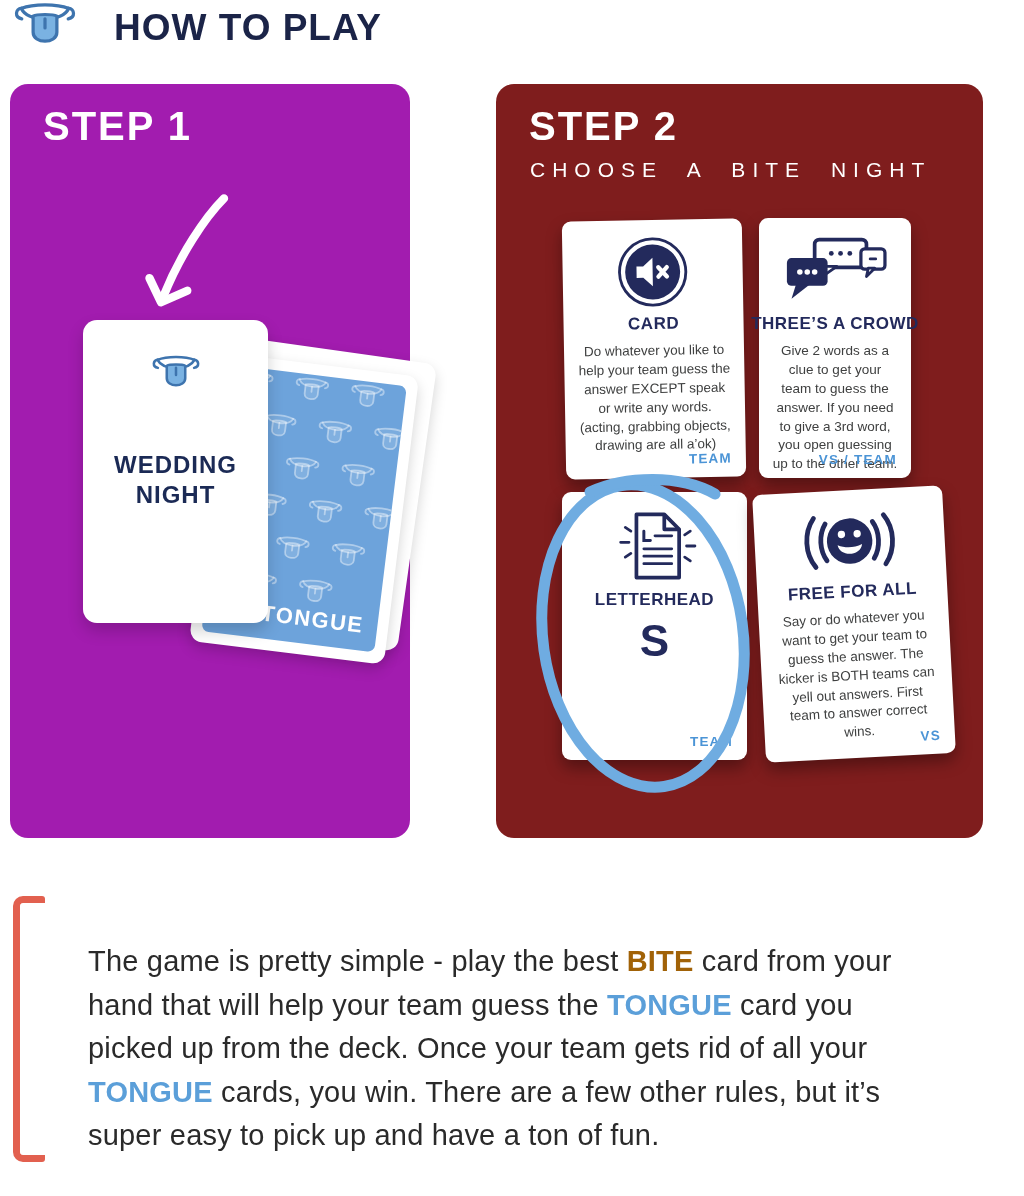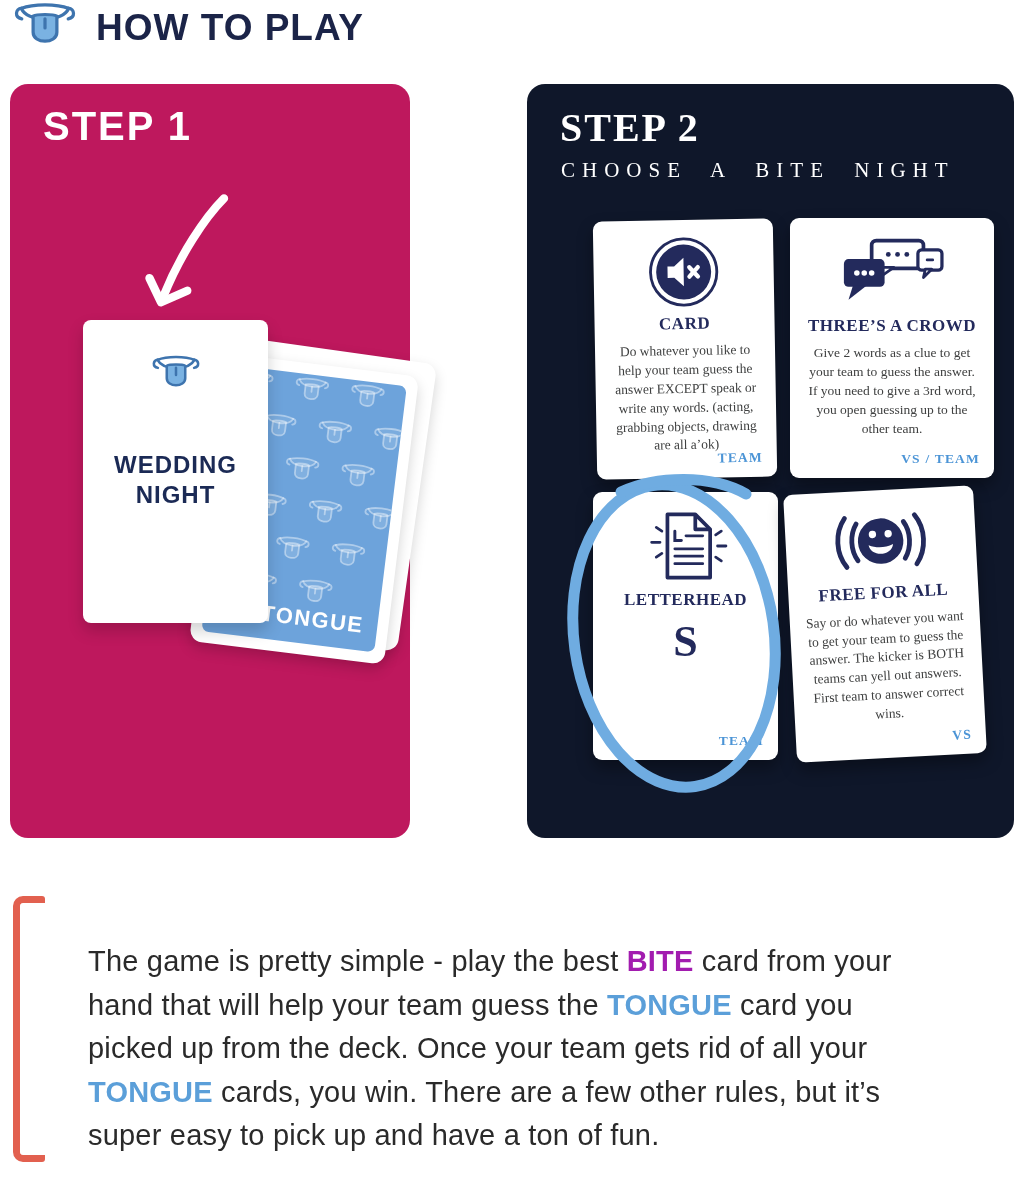--- a/index.html
+++ b/index.html
@@ -1,61 +1,61 @@
 <!DOCTYPE html>
 <html><head>
 <meta charset="utf-8">
 <style>
   * { margin:0; padding:0; box-sizing:border-box; }
   html,body { width:1024px; height:1196px; background:#fff; font-family:"Liberation Sans", sans-serif; overflow:hidden; position:relative; }
 
   
-  .app-header { position:absolute; left:10px; top:0; height:56px; display:flex; align-items:center; gap:16px; }
+  .app-header { position:absolute; left:10px; top:0; height:56px; display:flex; align-items:center; gap:34px; }
   .app-title { font-size:37px; font-weight:900; letter-spacing:1px; color:#1B2448; }
 
   
   .panel { position:absolute; top:84px; height:754px; border-radius:18px; overflow:visible; }
-  .panel-1 { left:10px;  width:400px; background:#be185d; }
-  .panel-2 { left:527px; width:487px; background:#0f172a;font-family:Liberation Serif, serif; }
+  .panel-1 { left:10px;  width:400px; background:#a21caf; }
+  .panel-2 { left:496px; width:487px; background:#7f1d1d; }
   .step-title { position:absolute; left:33px; top:20px; color:#fff; font-size:40px; font-weight:900; letter-spacing:2px; }
   .step-subtitle { position:absolute; left:34px; top:74px; color:#fff; font-size:21px; font-weight:500; letter-spacing:7px; word-spacing:12px; white-space:nowrap; }
 
   
   .draw-arrow { position:absolute; left:130px; top:106px; }
   .deck-wrap { position:absolute; left:196px; top:276px; width:200px; height:300px; transform:rotate(7deg); transform-origin:center; }
   .deck-card { position:absolute; width:196px; height:290px; background:#fff; border-radius:12px; box-shadow:0 6px 14px rgba(0,0,0,0.18); }
   .deck-card.back  { left:14px; top:-12px; transform:rotate(1deg); }
   .deck-card.front { left:0; top:4px; }
   .deck-inner { position:absolute; left:11px; top:11px; right:11px; bottom:11px; background:#6DA3DB; border-radius:7px; overflow:hidden; }
   .deck-label { position:absolute; right:14px; bottom:12px; color:#fff; font-size:22px; font-weight:900; letter-spacing:1.5px; }
-  .tongue-card-front { position:absolute; left:73px; top:236px; width:185px; height:303px; background:#fff; border-radius:8px;
+  .tongue-card-front { position:absolute; left:73px; top:236px; width:185px; height:303px; background:#fff; border-radius:14px;
                        box-shadow:0 8px 16px rgba(0,0,0,0.18); display:flex; flex-direction:column; align-items:center; }
   .tongue-card-front .mini-icon { margin-top:34px; }
   .front-title { margin-top:54px; text-align:center; color:#1B2A55; font-size:24px; font-weight:800; letter-spacing:1px; line-height:30px; }
 
   
   .bite-card { position:absolute; background:#fff; border-radius:9px; box-shadow:0 8px 16px rgba(0,0,0,0.35);
                display:flex; flex-direction:column; align-items:center; padding:16px 13px 34px; text-align:center; }
   .bite-card .icon-box { height:76px; display:flex; align-items:center; justify-content:center; }
   .bite-title { margin-top:6px; color:#232A5C; font-size:17px; font-weight:800; letter-spacing:0.5px; white-space:nowrap; }
   .bite-body { margin-top:8px; color:#3F4040; font-size:13.5px; line-height:1.4; }
   .bite-letter { margin-top:6px; color:#232A5C; font-size:44px; font-weight:900; }
   .bite-tag { position:absolute; right:14px; bottom:11px; color:#4B94D6; font-size:13.5px; font-weight:800; letter-spacing:1.2px; white-space:nowrap; }
   .card-mute       { left:68px;  top:136px; width:180px; height:258px; transform:rotate(-1deg); }
-  .card-crowd      { left:263px; top:134px; width:204px; height:260px; }
+  .card-crowd      { left:263px; top:134px; width:152px; height:260px; }
   .card-letterhead { left:66px;  top:408px; width:185px; height:268px; }
   .card-free       { left:263px; top:406px; width:190px; height:268px; transform:rotate(-3deg); }
   .annotation-circle { position:absolute; left:34px; top:382px; pointer-events:none; z-index:5; }
 
   
   .footer-bracket { position:absolute; left:13px; top:896px; width:32px; height:266px;
                     border-left:7px solid #E2604F; border-top:7px solid #E2604F; border-bottom:7px solid #E2604F;
                     border-radius:10px 3px 3px 10px; }
   .footer-paragraph { position:absolute; left:88px; top:940px; width:870px; color:#2A2A2A; font-size:29px; line-height:43.5px; letter-spacing:0.2px; }
-  .seg-bite   { font-weight:800; color:#a21caf; }
+  .seg-bite   { font-weight:800; color:#a16207; }
   .seg-tongue { font-weight:800; color:#5B9FD9; }
 
   svg { display:block; }
   .defs-holder { position:absolute; width:0; height:0; overflow:hidden; }
 </style>
 </head>
 <body>
 
 <svg class="defs-holder" aria-hidden="true">
   <defs>

